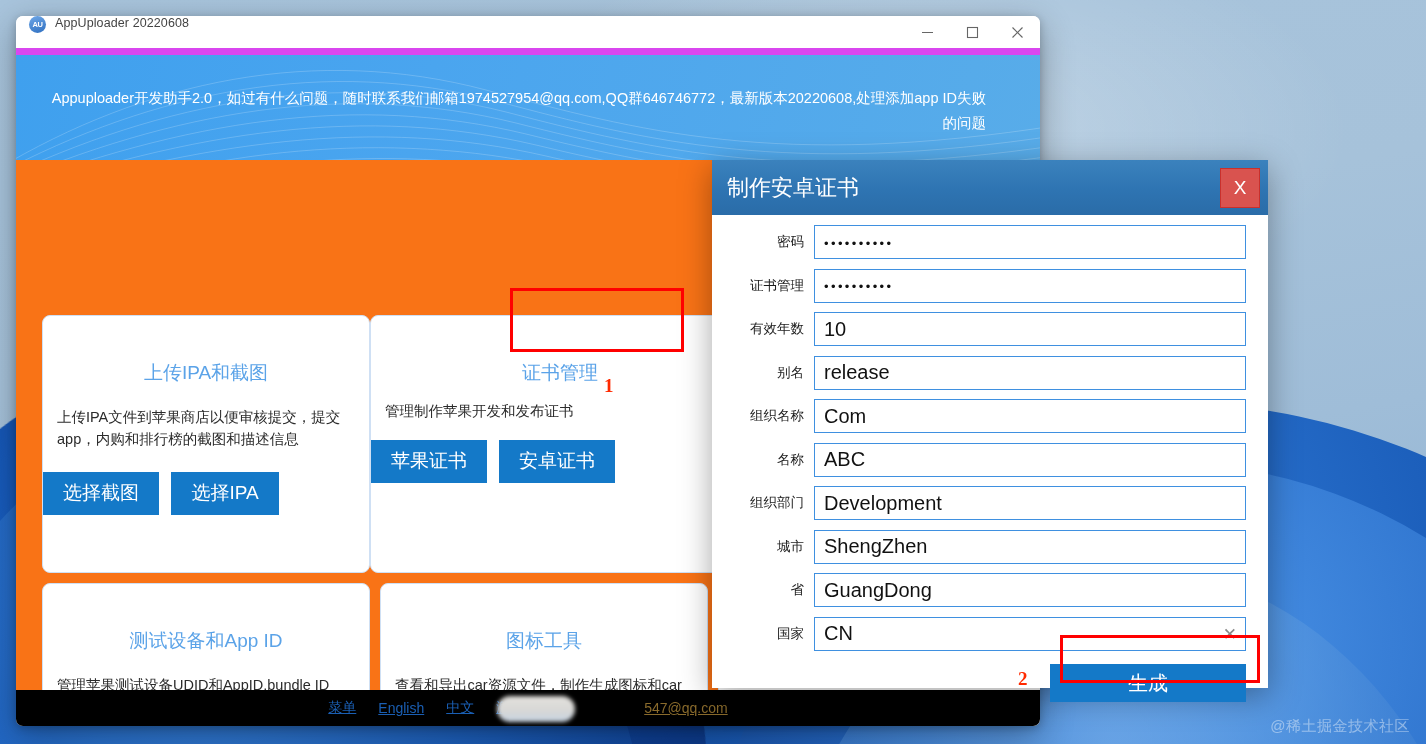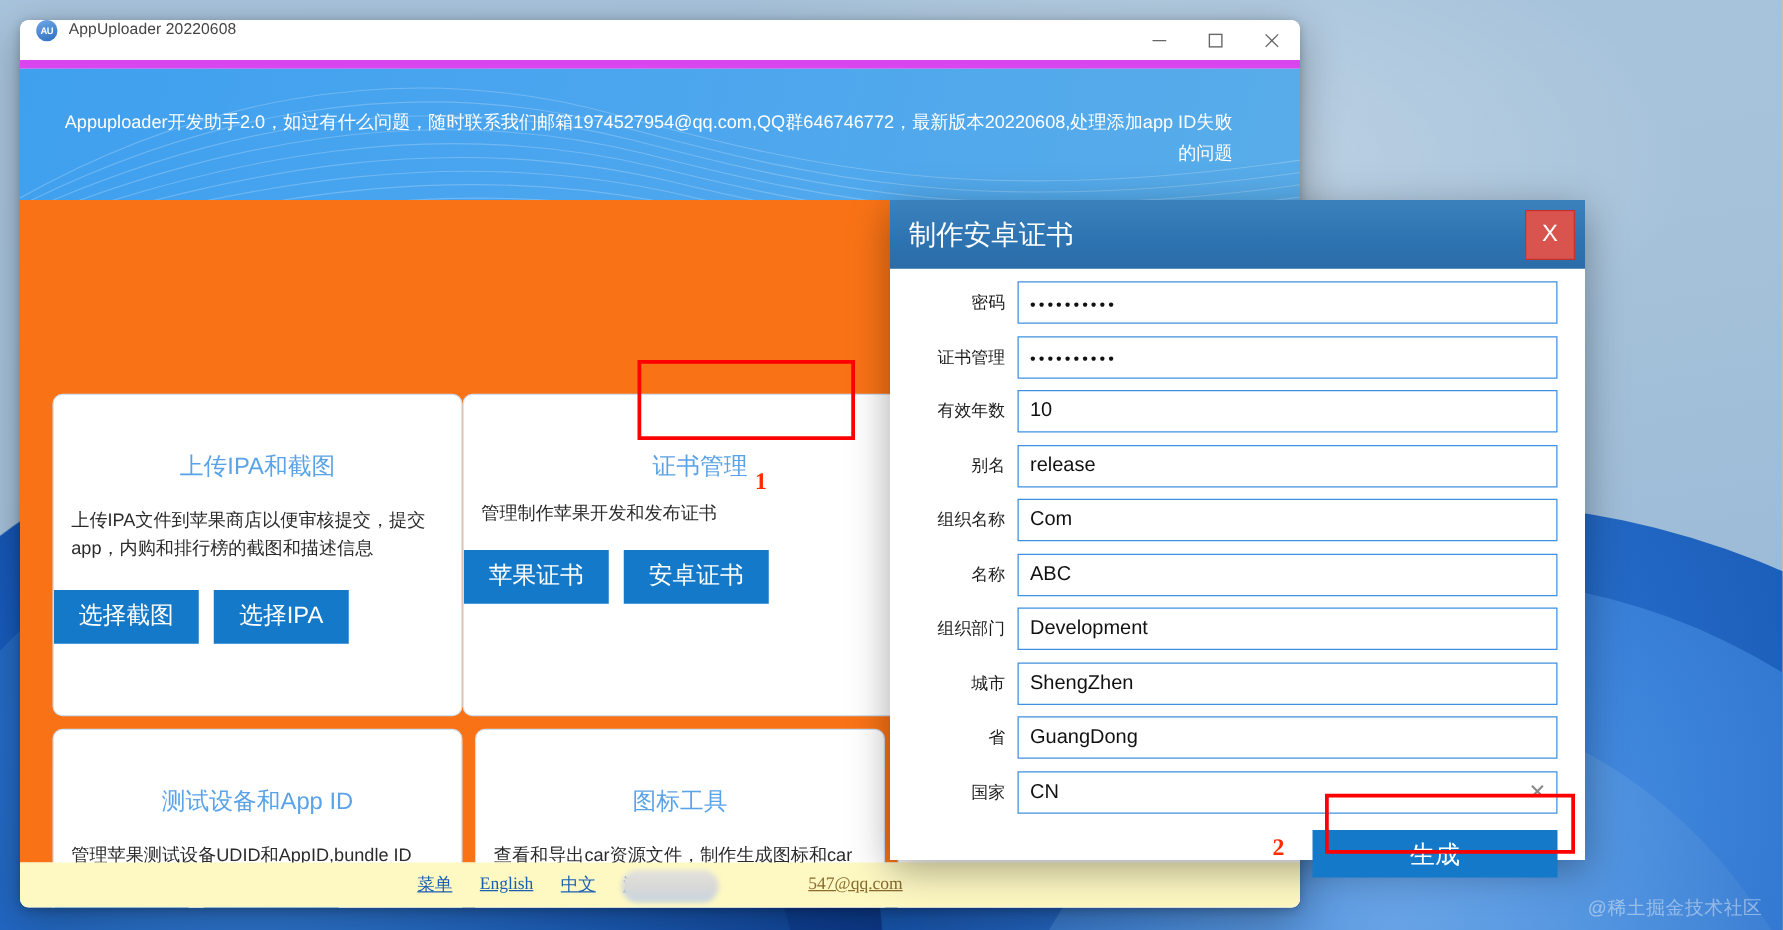--- a/index.html
+++ b/index.html
@@ -130,24 +130,23 @@
   #card-icon   { left:364px; top:423px; width:328px; height:258px; }
   
   #card-hidden-1 { left:702px; top:155px; width:328px; height:258px; }
   #card-hidden-2 { left:702px; top:423px; width:328px; height:258px; }
 
   #card-cert .desc { margin-top:14px; }
   #card-cert .btn-row { margin-top:18px; }
 
   
   #footer {
-    flex:0 0 36px; background:#fef9c3;
+    flex:0 0 36px; background:#000000;
     display:flex; align-items:center; justify-content:center; gap:22px;
     position:relative;
-    font-family:Liberation Serif, serif;
   }
   #footer a {
     color:#1a5fb4; font-size:14px; text-decoration:underline;
     cursor:pointer;
   }
   #footer .email { color:#8a6b2c; font-size:14px; text-decoration:underline; cursor:pointer; }
   .redaction {
     position:absolute; left:497px; top:696px; width:78px; height:26px;
     background: linear-gradient(180deg,#e3e1dd 0%, #d8d8d6 55%, #c6d3e2 100%);
     border-radius:14px; filter: blur(2.2px);
@@ -177,21 +176,21 @@
   #dialog-body { flex:1 1 auto; padding:10px 22px 0 16px; }
   .frow { display:flex; align-items:center; margin-bottom:9.5px; }
   .flabel {
     width:86px; text-align:right; padding-right:10px;
     font-size:13.5px; color:#1c1c1c; flex:0 0 86px;
   }
   .fwrap { flex:1 1 auto; position:relative; }
   .finput {
     width:100%; height:34px;
     border:1.5px solid #3f90e0; background:#fff;
-    font-size:16px; font-family:inherit; color:#111;
+    font-size:20px; font-family:inherit; color:#111;
     padding:0 30px 0 9px; outline:none;
   }
   .finput.pw { font-size:13px; letter-spacing:2.4px; padding-top:2px; }
   .clear-x {
     position:absolute; right:9px; top:50%; transform:translateY(-50%);
     color:#8a8a8a; font-size:17px; font-weight:bold; cursor:pointer; line-height:1;
   }
   #dialog-actions { padding:4px 22px 14px 16px; display:flex; justify-content:flex-end; }
   #btn-generate {
     background:#1479c8; border:none; color:#fff;

